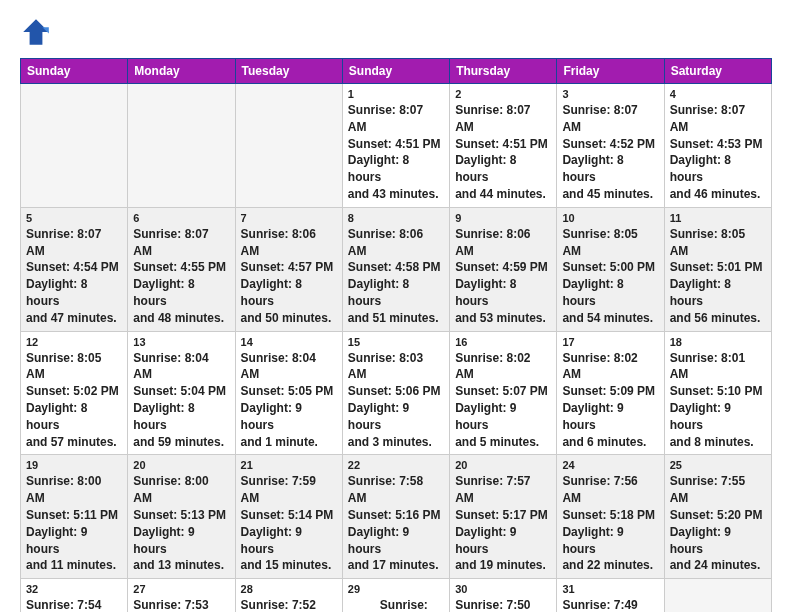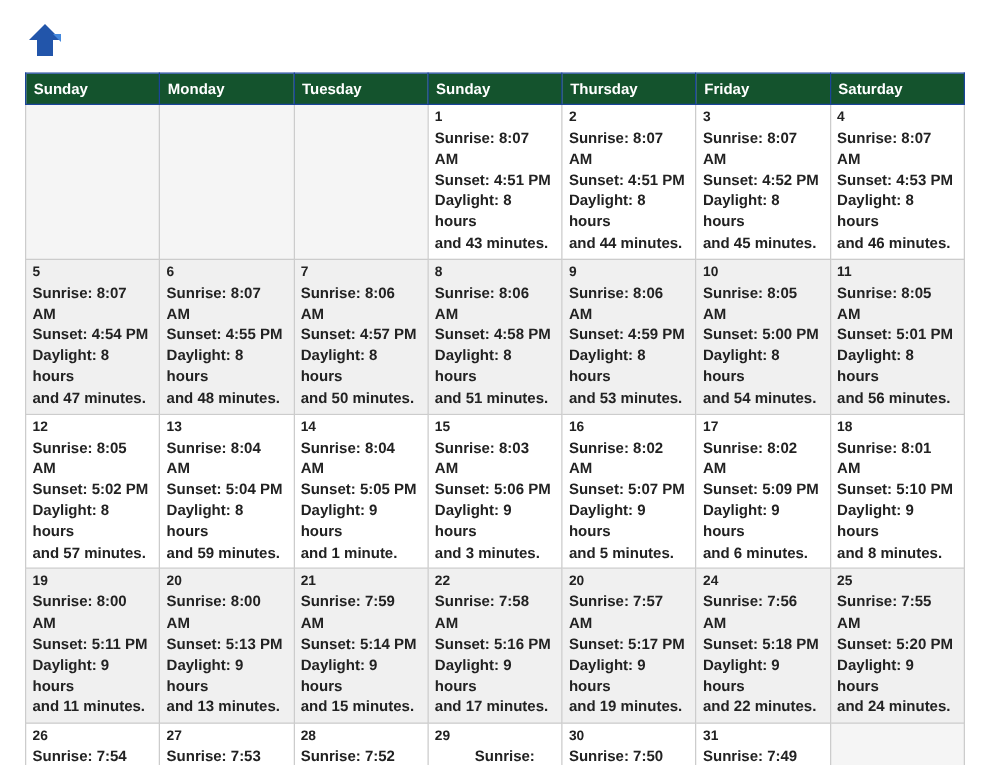--- a/index.html
+++ b/index.html
@@ -53,21 +53,21 @@
       font-size: 14px;
       color: #555;
       margin-top: 2px;
     }
     .calendar {
       width: 100%;
       border-collapse: collapse;
       border: 1px solid #bbb;
     }
     .calendar th {
-      background: #14532d;
+      background: #a21caf;
       color: #fff;
       font-size: 12px;
       font-weight: bold;
       padding: 5px 6px;
       text-align: left;
       border: 1px solid #1a4499;
     }
     .calendar td {
       border: 1px solid #ccc;
       vertical-align: top;
@@ -312,21 +312,21 @@
           <td>
             <div class="day-num">25</div>
             <div class="day-info" style="white-space: pre-line;">Sunrise: 7:55 AM
 Sunset: 5:20 PM
 Daylight: 9 hours
 and 24 minutes.</div>
           </td>
         </tr>
         <tr>
           <td>
-            <div class="day-num">26</div>
+            <div class="day-num">32</div>
             <div class="day-info" style="white-space: pre-line;">Sunrise: 7:54 AM
 Sunset: 5:21 PM
 Daylight: 9 hours
 and 27 minutes.</div>
           </td>
           <td>
             <div class="day-num">27</div>
             <div class="day-info" style="white-space: pre-line;">Sunrise: 7:53 AM
 Sunset: 5:23 PM
 Daylight: 9 hours

